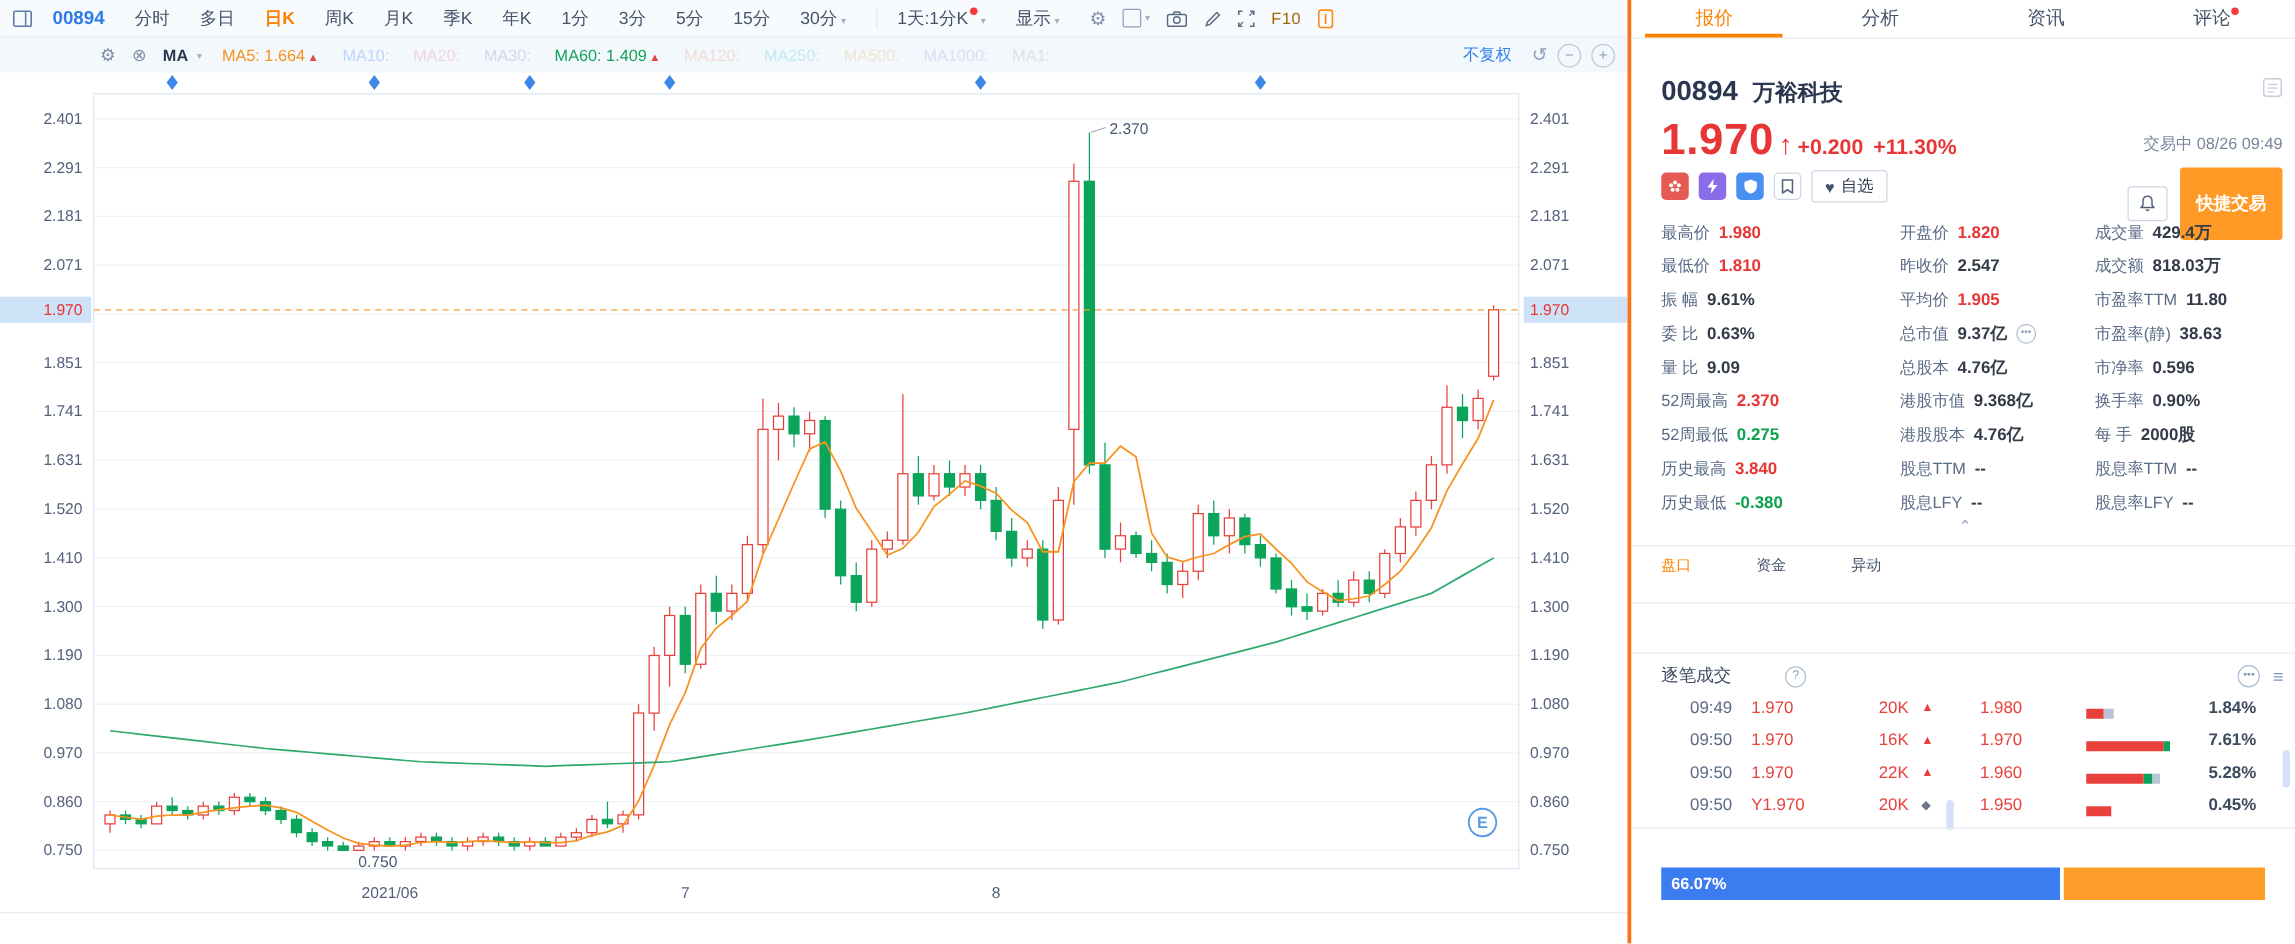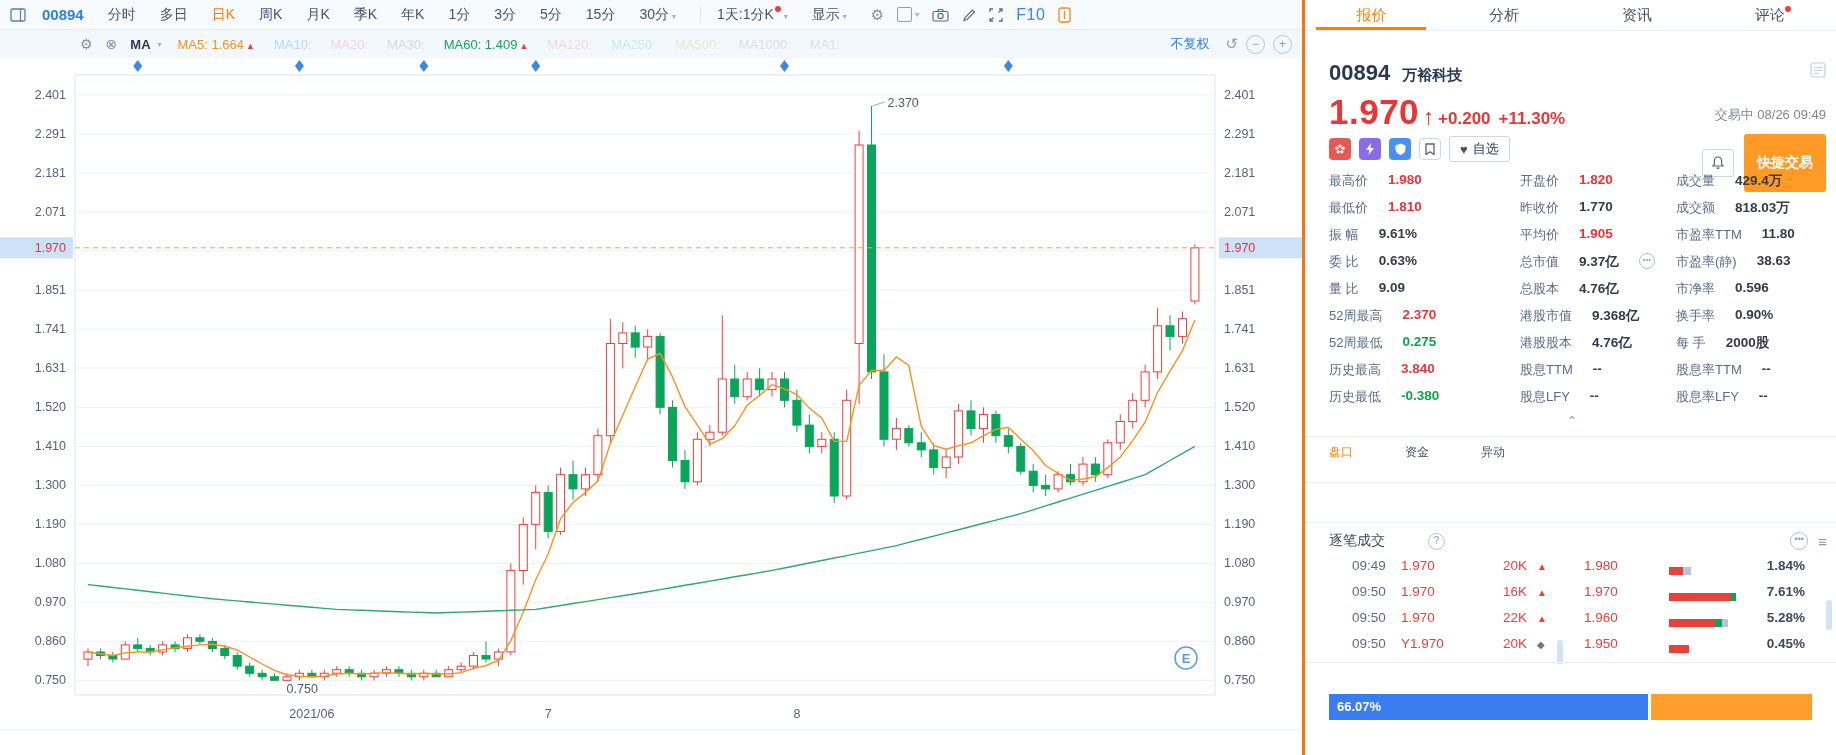--- a/index.html
+++ b/index.html
@@ -4,28 +4,28 @@
 <style>
   html,body{margin:0;padding:0;background:#fff;}
   .app{position:relative;width:1836px;height:755px;background:#fff;overflow:hidden;
        font-family:"Liberation Sans","DejaVu Sans",sans-serif;color:#45536b;}
   
   .toolbar{position:absolute;left:0;top:0;width:1302px;height:30px;background:#f8fbfe;
            border-bottom:1px solid #e6edf5;display:flex;align-items:center;padding-left:10px;box-sizing:border-box;font-size:14px;}
   .tb-icon{display:inline-flex;align-items:center;margin-right:16px;}
   .tb-sym{color:#2e7ce8;font-weight:bold;margin-right:24px;font-size:15px;}
   .tb-item{margin-right:24px;color:#45536b;cursor:pointer;white-space:nowrap;}
-  .tb-item.active{color:#ff7e00;font-weight:normal;}
+  .tb-item.active{color:#ff7e00;font-weight:bold;}
   .chev{font-size:8px;color:#9fb0c6;margin-left:3px;}
   .tb-div{width:1px;height:16px;background:#dfe7f1;margin-right:16px;}
   .rdot{display:inline-block;width:6px;height:6px;border-radius:50%;background:#f43b3b;vertical-align:top;margin-left:1px;}
   .tb-box{width:13px;height:13px;border:1px solid #8fa0bc;border-radius:2px;display:inline-block;}
   .tb-right{display:inline-flex;align-items:center;margin-right:13px;color:#5c6b85;}
   .gear{font-size:15px;color:#7f8fa8;}
-  .f10{font-size:16px;color:#3b82f6;letter-spacing:.5px;}
+  .f10{font-size:13px;color:#a16207;letter-spacing:.5px;}
   
   .ma-bar{position:absolute;left:0;top:30px;width:1302px;height:28px;background:#f3f8fc;display:flex;align-items:center;
           padding-left:80px;box-sizing:border-box;font-size:13px;}
   .ma-ctrl{color:#7f8fa8;margin-right:13px;font-size:14px;}
   .ma-name{color:#2c3850;font-weight:bold;margin-right:4px;}
   .ma-item{margin-right:19px;white-space:nowrap;}
   .ma-item.dim{opacity:.42;}
   .ma-arrow{color:#e8413c;font-size:9px;margin-left:2px;}
   .ma-right{margin-left:auto;display:flex;align-items:center;padding-right:10px;}
   .adjust{color:#2f80ed;margin-right:14px;}
@@ -36,41 +36,41 @@
   #chart-svg{position:absolute;left:0;top:58px;}
   
   .rp{position:absolute;left:1302px;top:0;width:534px;height:755px;background:#fff;border-left:3px solid #f97316;box-sizing:border-box;}
   .rp-tabs{display:flex;height:30px;border-bottom:1px solid #e6edf5;align-items:center;}
   .rp-tab{flex:1;text-align:center;font-size:15px;color:#45536b;position:relative;height:30px;line-height:30px;cursor:pointer;}
   .rp-tab.active{color:#ff8000;}
   .rp-tab.active .underline{position:absolute;left:50%;transform:translateX(-50%);bottom:0;width:110px;height:3px;background:#ff8000;}
   .tabdot{position:absolute;margin-top:6px;width:6px;height:6px;border-radius:50%;background:#f43b3b;display:inline-block;}
   .stock-title{position:absolute;left:24px;top:60px;display:flex;align-items:baseline;}
   .code{font-size:22px;font-weight:bold;color:#2b3750;margin-right:12px;}
-  .name{font-size:15px;color:#2b3750;font-weight:bold;}
+  .name{font-size:18px;color:#2b3750;font-weight:bold;}
   .popout{position:absolute;right:10px;top:62px;}
   .price-row{position:absolute;left:24px;top:92px;display:flex;align-items:baseline;color:#e83535;}
   .big-price{font-size:35px;font-weight:bold;letter-spacing:.5px;}
   .arrow-up{font-size:22px;font-weight:bold;margin:0 4px;}
   .chg{font-size:17px;font-weight:bold;margin-right:8px;}
   .status{position:absolute;right:10px;top:106px;font-size:13px;color:#7a869c;}
   .badge-row{position:absolute;left:24px;top:136px;display:flex;align-items:center;gap:8px;}
   .badge{width:22px;height:22px;border-radius:4px;display:flex;align-items:center;justify-content:center;}
   .b-red{background:#e55a52;}.b-purple{background:#8a6ce8;}.b-blue{background:#4a90f0;}
   .b-plain{background:#fff;border:1px solid #ccd6e4;box-sizing:border-box;}
   .watch-btn{height:24px;border:1px solid #ccd6e4;border-radius:3px;display:flex;align-items:center;padding:0 10px;gap:5px;
              font-size:13px;color:#2c3850;background:#fff;}
   .heart{font-size:13px;color:#45536b;}
   .badge-right{position:absolute;right:10px;top:134px;display:flex;align-items:center;gap:10px;}
   .bell-box{width:30px;height:26px;border:1px solid #ccd6e4;border-radius:3px;display:flex;align-items:center;justify-content:center;background:#fff;}
   .qt-btn{height:26px;background:#ff9a26;border-radius:3px;color:#fff;font-size:14px;font-weight:bold;display:flex;
           align-items:center;padding:16px 13px;}
   .quote-grid{position:absolute;left:0;top:172px;width:534px;}
   .q-row{position:relative;height:27px;}
-  .q-cell{position:absolute;top:0;height:27px;display:flex;gap:20px;white-space:nowrap;}
+  .q-cell{position:absolute;top:0;height:27px;display:flex;align-items:center;gap:7px;white-space:nowrap;}
   .q-c0{left:24px;} .q-c1{left:215px;} .q-c2{left:371px;}
   .q-label{font-size:13px;color:#5a6b87;}
   .q-val{font-size:13.5px;font-weight:bold;color:#333a48;}
   .q-val.red{color:#e83535;} .q-val.green{color:#0ba34e;}
   .info-circ{width:14px;height:14px;border:1px solid #b3c0d2;border-radius:50%;color:#8fa0bc;font-size:8px;line-height:12px;
              text-align:center;display:inline-block;}
   .collapse{position:absolute;left:0;top:414px;width:534px;text-align:center;color:#8fa0bc;font-size:12px;height:18px;line-height:14px;}
   .div1{position:absolute;left:0;top:436px;width:534px;border-top:1px solid #e6edf5;}
   .sub-tabs{position:absolute;left:24px;top:444px;display:flex;gap:52px;font-size:12px;}
   .sub-tab{color:#45536b;} .sub-tab.active{color:#ff8000;}
@@ -537,21 +537,21 @@
             <span class="q-val ">429.4万</span>
           </div>
         </div>
         <div class="q-row">
           <div class="q-cell q-c0">
             <span class="q-label">最低价</span>
             <span class="q-val red">1.810</span>
           </div>
           <div class="q-cell q-c1">
             <span class="q-label">昨收价</span>
-            <span class="q-val ">1.770</span>
+            <span class="q-val ">2.547</span>
           </div>
           <div class="q-cell q-c2">
             <span class="q-label">成交额</span>
             <span class="q-val ">818.03万</span>
           </div>
         </div>
         <div class="q-row">
           <div class="q-cell q-c0">
             <span class="q-label">振 幅</span>
             <span class="q-val ">9.61%</span>

